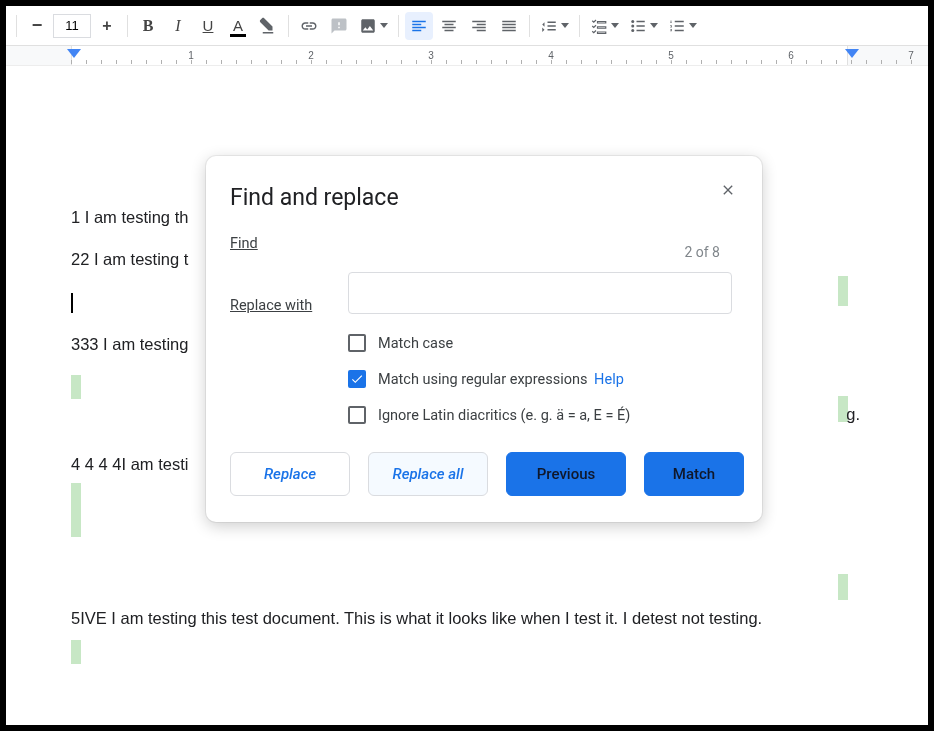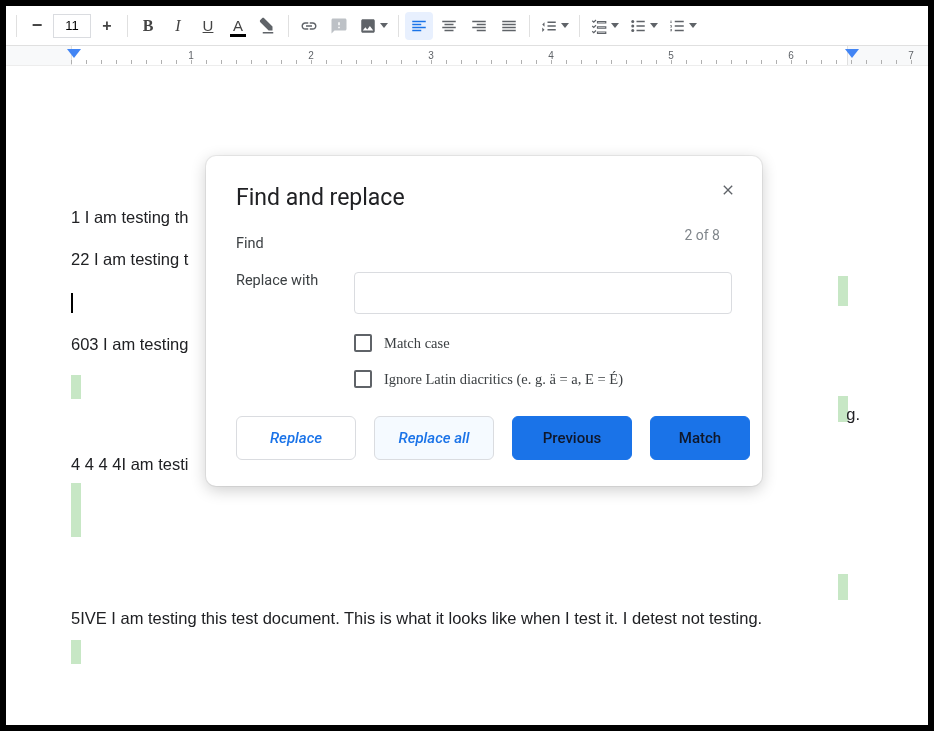--- a/index.html
+++ b/index.html
@@ -136,39 +136,40 @@
 
   
   .modal {
     position: absolute;
     left: 200px; top: 150px;
     width: 556px;
     background: #fff;
     border-radius: 10px;
     box-shadow: 0 4px 16px rgba(0,0,0,0.2),
                 0 0 0 1px rgba(0,0,0,0.06);
-    padding: 28px 30px 26px 30px;
+    padding: 28px 30px 26px 24px;
     color: #3c4043;
     font-family: "Google Sans", Roboto, Arial, sans-serif;
   }
   .modal-title {
     font-size: 23px;
     color: #202124;
     margin-bottom: 24px;
     font-weight: 400;
   }
   .modal-close {
     position:absolute; top:18px; right:18px;
     width:32px; height:32px;
     display:flex; align-items:center; justify-content:center;
     cursor:pointer; color:#5f6368; border-radius:50%;
   }
   .modal-row {
-    display:flex; align-items:flex-start;
+    display:flex; align-items:flex-end;
     margin-bottom: 20px;
+    text-decoration: underline;
   }
   .modal-label {
     width: 118px;
     font-size: 14.5px;
     color:#3c4043;
   }
   .modal-input {
     flex:1;
     height: 42px;
     border: 1px solid #dadce0;
@@ -187,21 +188,20 @@
     position:absolute; right:12px; top:50%; transform:translateY(-50%);
     color:#80868b; font-size:14px;
     pointer-events:none;
   }
   .check-row {
     display:flex; align-items:center;
     margin-left: 118px;
     margin-bottom: 18px;
     font-size: 14.5px;
     gap: 12px;
-    font-family: Liberation Serif, serif;
   }
   .checkbox {
     width:18px; height:18px;
     border: 2px solid #5f6368;
     border-radius: 2px;
     display:inline-flex; align-items:center; justify-content:center;
     cursor:pointer;
     flex-shrink:0;
   }
   .checkbox.checked {
@@ -427,21 +427,21 @@
     </div>
   <span class="indent-marker" style="left:68px;"></span>
   <span class="indent-marker" style="left:846px;"></span>
 </div>
 
 <div class="doc-area">
   <p>1 I am testing th</p>
   <p>22 I am testing t</p>
   <p><span class="text-cursor"></span></p>
   <p>
-    <span>603 I am testing</span>
+    <span>333 I am testing</span>
   </p>
   <p style="margin-bottom:6px;"><span class="hl-mark hl-short"></span></p>
   <p style="height:30px; margin-bottom:12px;"></p>
   <p style="margin-bottom:8px;">
     <span>4 4 4 4I am testi</span>
   </p>
   <span class="hl-block"></span>
   <p style="height:50px;"></p>
   <p style="margin-bottom:11px;">5IVE I am testing this test document. This is what it looks like when I test it. I detest not testing.</p>
   <p><span class="hl-mark hl-short"></span></p>
@@ -473,20 +473,31 @@
     <input class="modal-input" value="" style="">
   </div>
 
   <div class="check-row">
     <span class="checkbox">
       
     </span>
     <span>Match case</span>
   </div>
 
+  <div class="check-row">
+    <span class="checkbox checked">
+      <svg width="14" height="14" viewBox="0 0 24 24">
+          <path d="M9 16.17 4.83 12l-1.42 1.41L9 19 21 7l-1.41-1.41z" fill="#fff"></path>
+        </svg>
+    </span>
+    <span>
+      <span>Match using regular expressions</span>
+      <span class="help-link">Help</span>
+    </span>
+  </div>
 
   <div class="check-row">
     <span class="checkbox">
       
     </span>
     <span>Ignore Latin diacritics (e. g. ä = a, E = É)</span>
   </div>
 
   <div class="modal-buttons">
     <div class="mbtn mbtn-outline">Replace</div>

